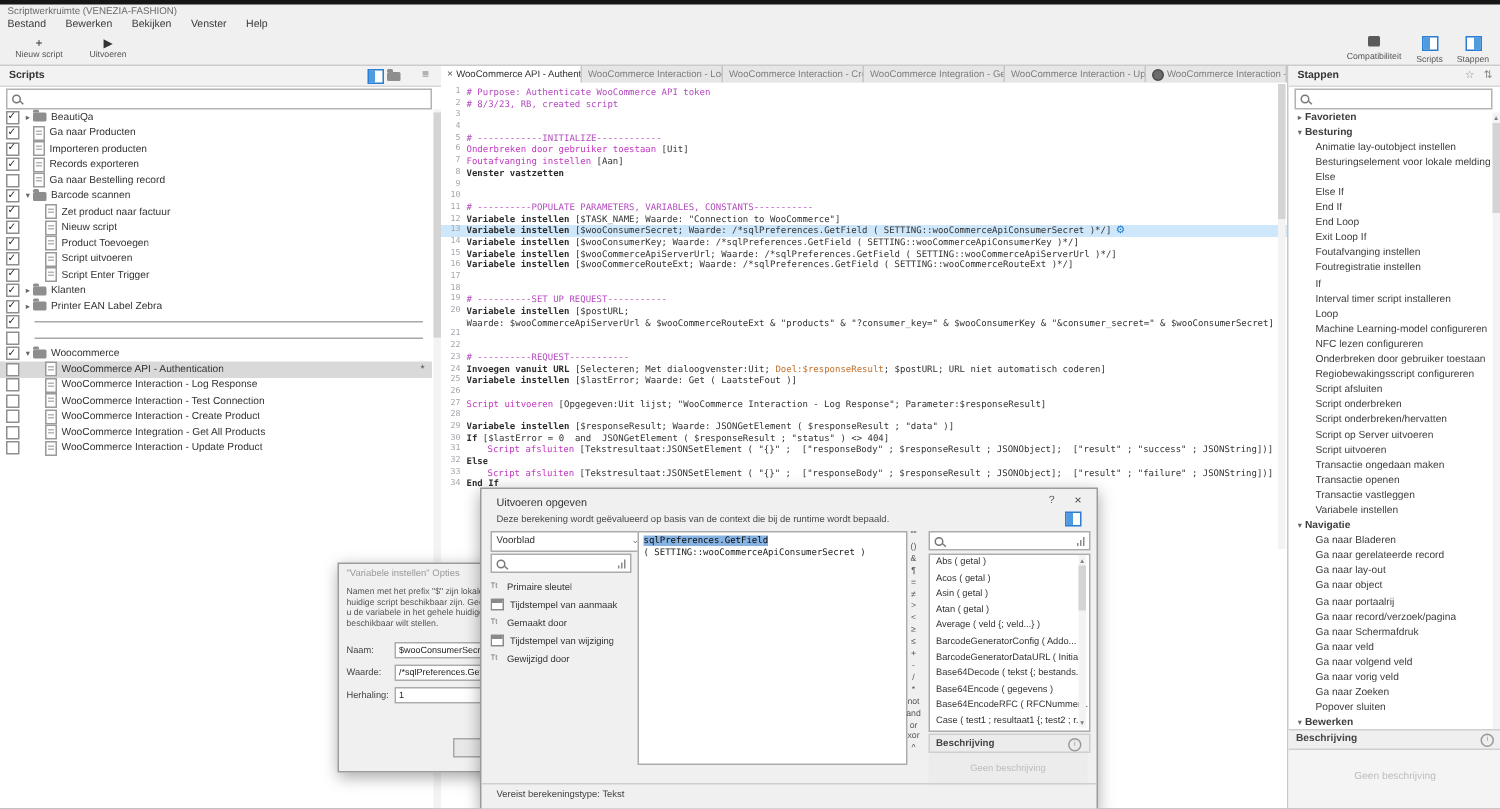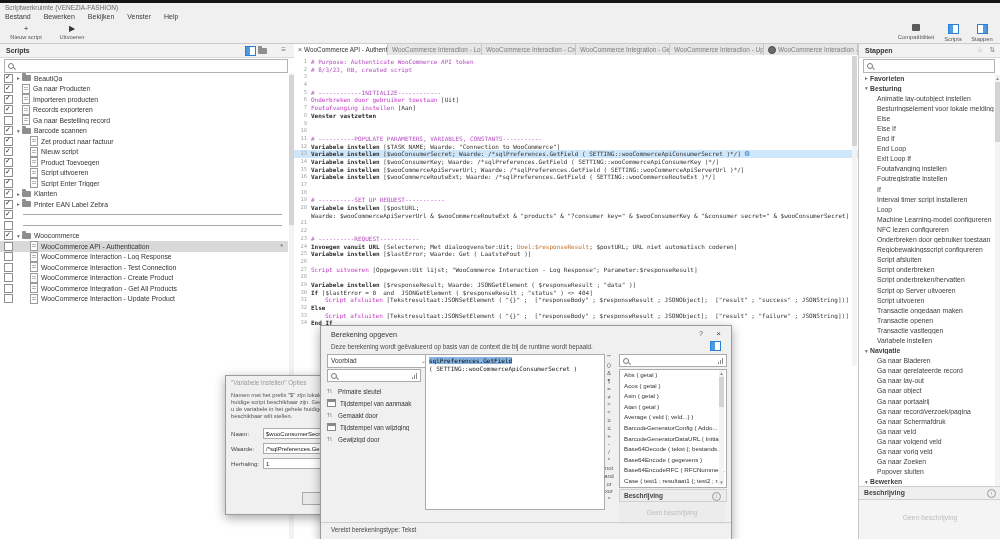--- a/index.html
+++ b/index.html
@@ -559,21 +559,21 @@
       <input value="/*sqlPreferences.GetField" style="">
     </div>
     <div class="vrow" style="top:82px;">
       <label>Herhaling:</label>
       <input value="1" style="">
     </div>
     <div id="var-ok"></div>
   </div>
 
   <div class="dialog" id="calc-dialog">
-    <div id="calc-title">Berekening opgeven</div>
+    <div id="calc-title">Uitvoeren opgeven</div>
     <div id="calc-help">?</div>
     <div id="calc-close">×</div>
     <div id="calc-info">Deze berekening wordt geëvalueerd op basis van de context die bij de runtime wordt bepaald.</div>
     <div id="calc-winico"></div>
     <div id="calc-ctx">
       <span>Voorblad</span>
       <span class="chev">⌄</span>
     </div>
     <div id="calc-fieldsearch" class="fieldsearch">
       <span class="mag"></span>

